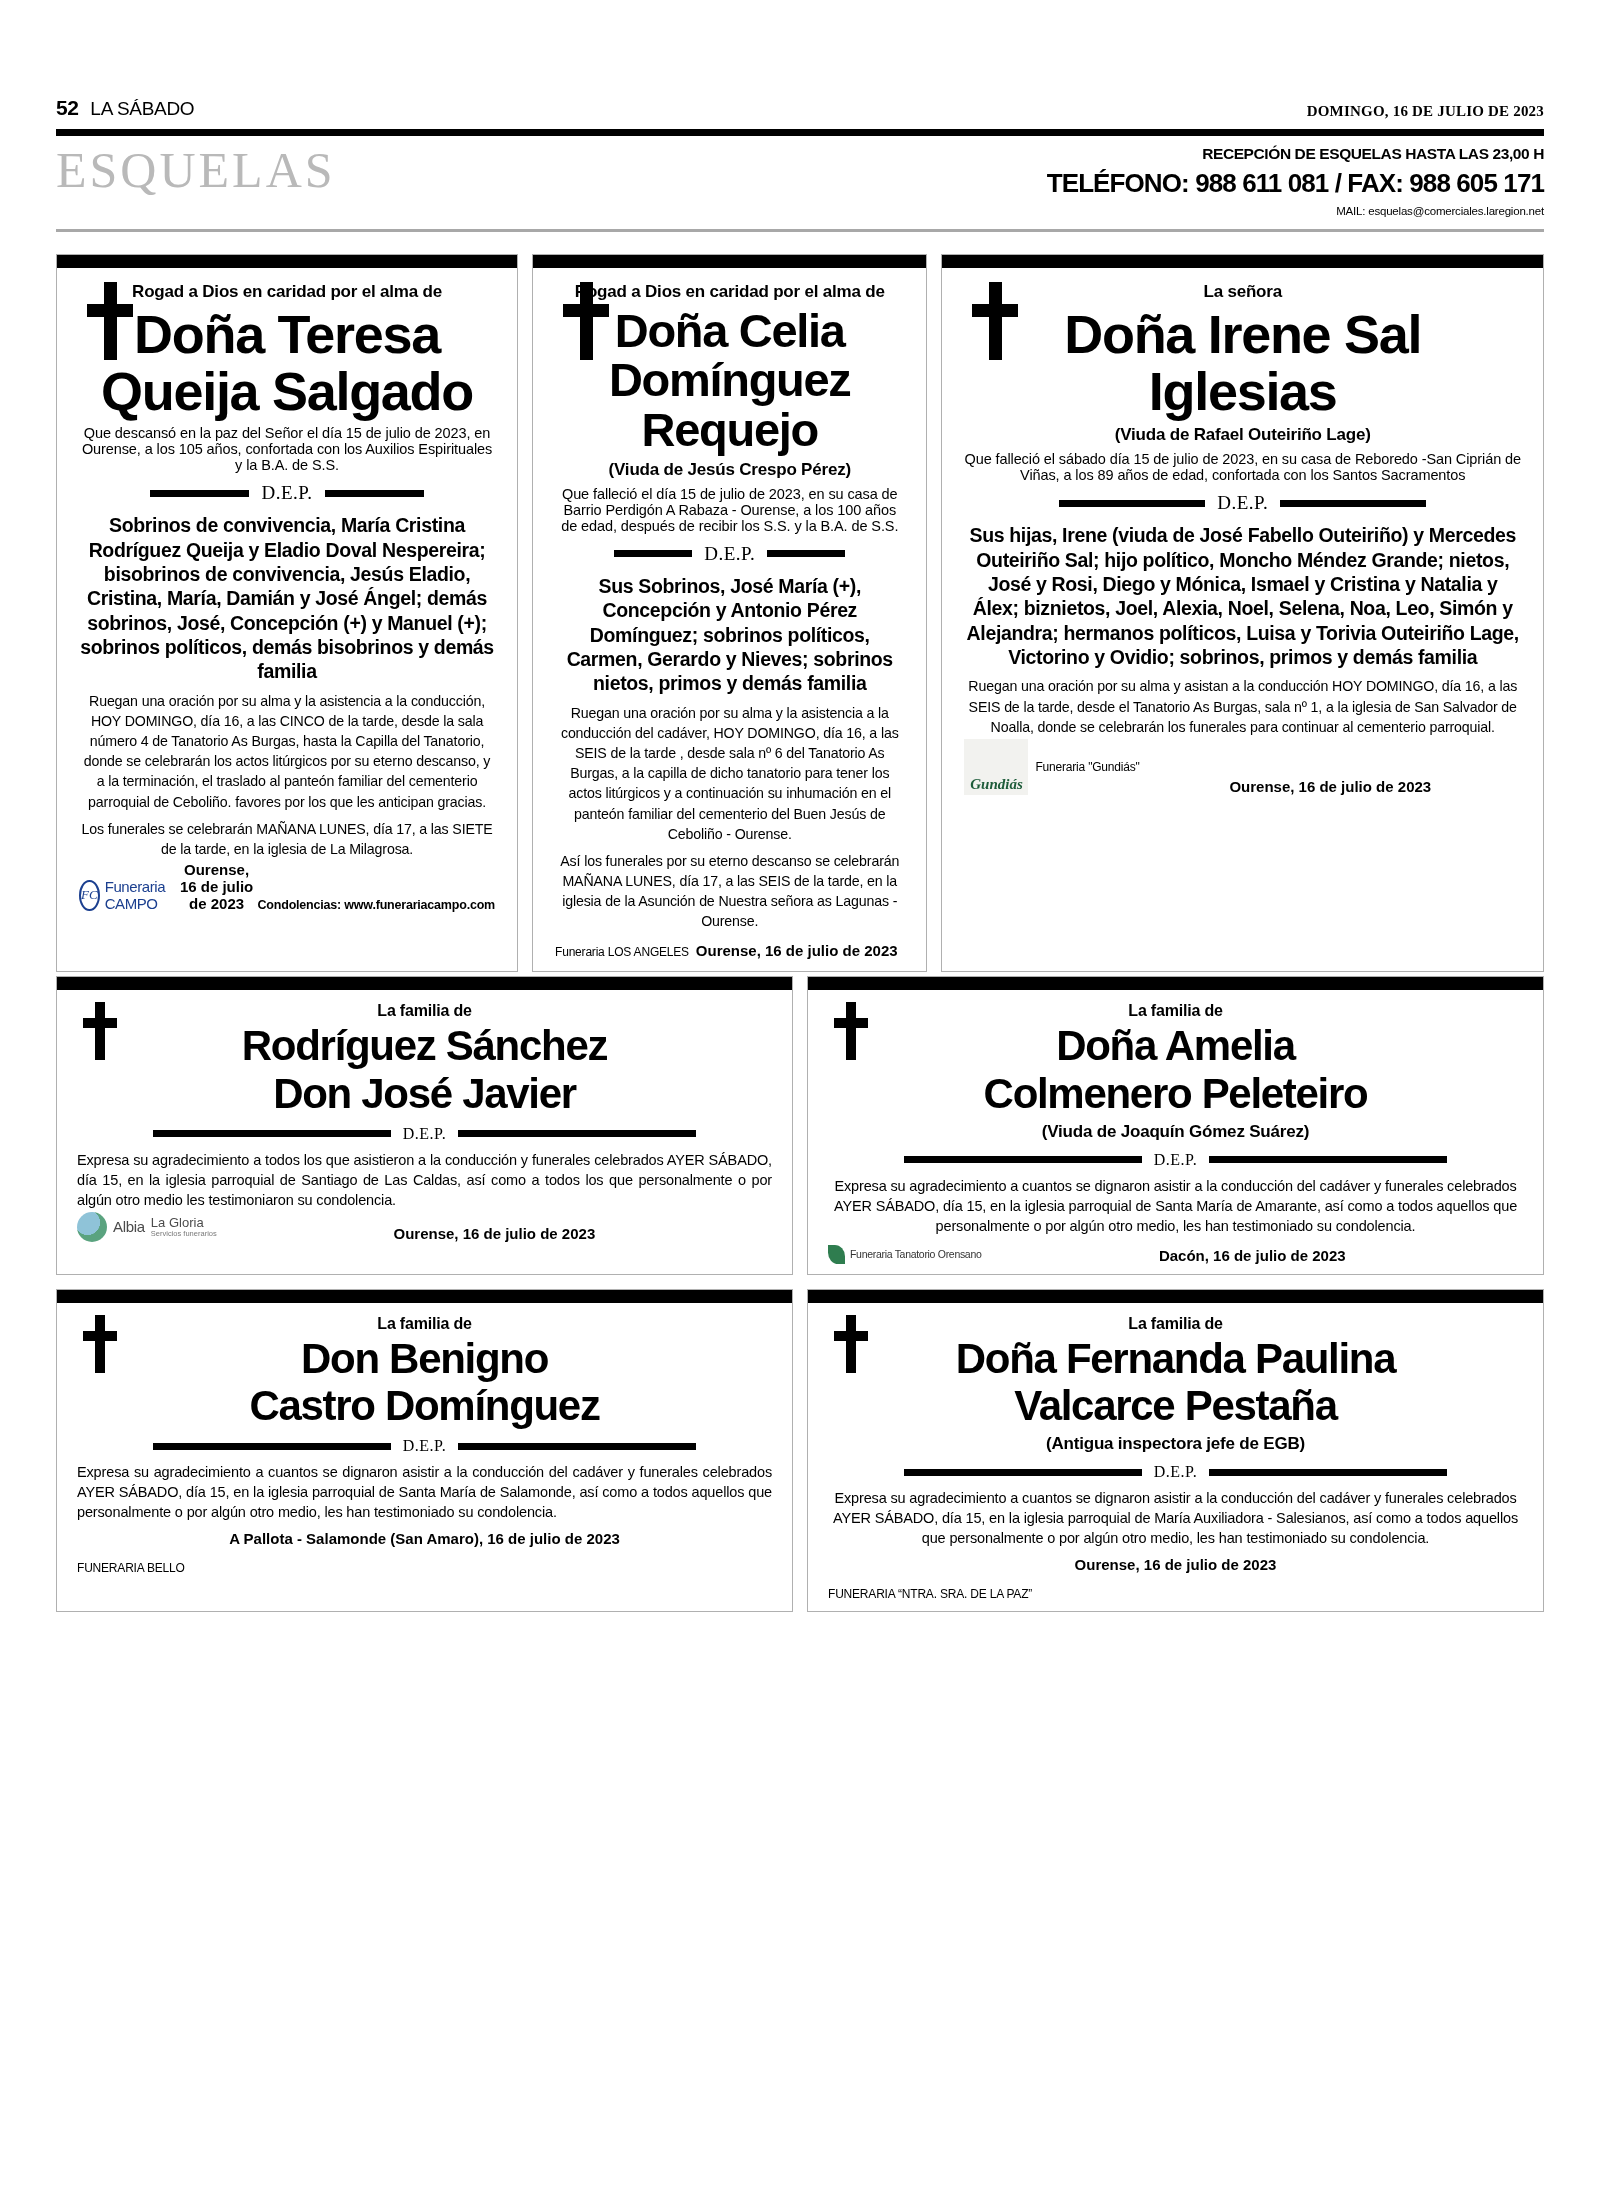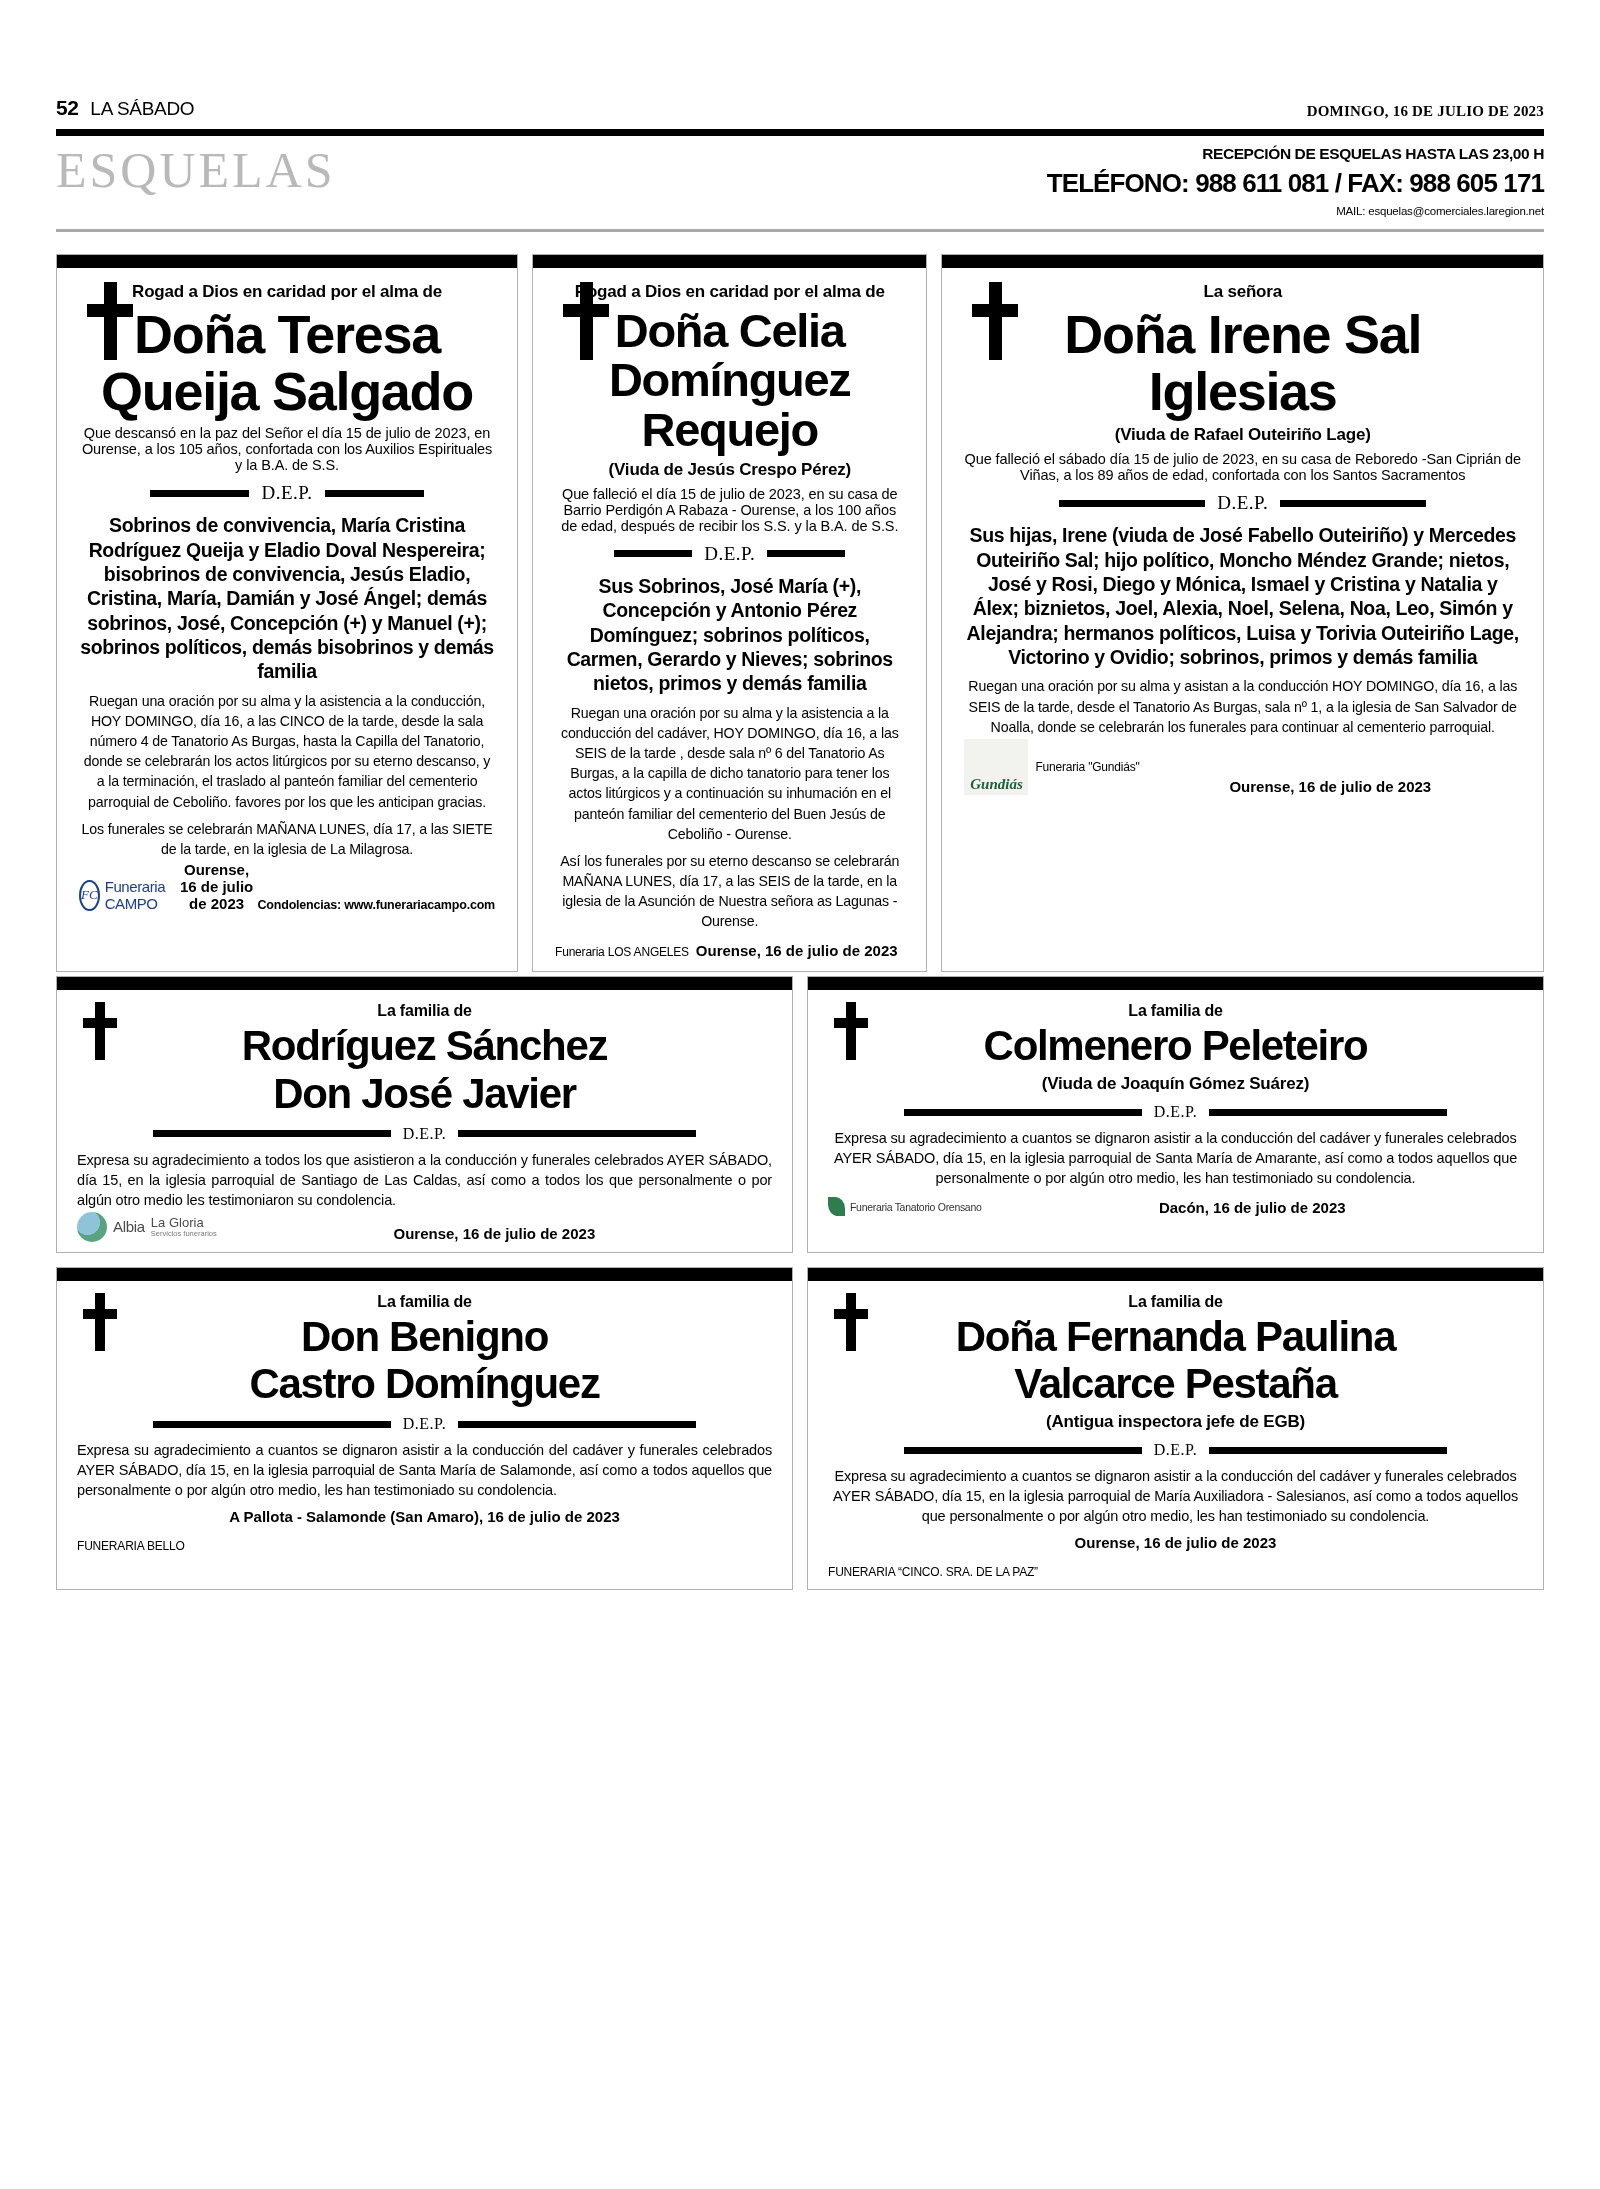--- a/index.html
+++ b/index.html
@@ -306,20 +306,21 @@
           <div class="footer-center">Ourense, 16 de julio de 2023</div>
         </div>
       </div>
     </div>
 
     <div class="card">
       <div class="card-topbar"></div>
       <div class="card-body">
         <div class="cross small"></div>
         <div class="eyebrow">La familia de</div>
+        <div class="deceased two-line">Doña Amelia</div>
         <div class="deceased two-line">Colmenero Peleteiro</div>
         <div class="spouse">(Viuda de Joaquín Gómez Suárez)</div>
         <div class="dep-row narrow">
           <span class="bar"></span>
           <span class="dep">D.E.P.</span>
           <span class="bar"></span>
         </div>
         <div class="details centered">Expresa su agradecimiento a cuantos se dignaron asistir a la conducción del cadáver y funerales celebrados AYER SÁBADO, día 15, en la iglesia parroquial de Santa María de Amarante,  así como a todos aquellos que personalmente o por algún otro medio, les han testimoniado su condolencia.</div>
         <div class="footer-row">
           <div class="footer-left">
@@ -365,20 +366,20 @@
         <div class="spouse">(Antigua inspectora jefe de EGB)</div>
         <div class="dep-row narrow">
           <span class="bar"></span>
           <span class="dep">D.E.P.</span>
           <span class="bar"></span>
         </div>
         <div class="details centered">Expresa su agradecimiento a cuantos se dignaron asistir a la conducción del cadáver y funerales celebrados AYER SÁBADO, día 15, en la iglesia parroquial de María Auxiliadora - Salesianos, así como a todos aquellos que personalmente o por algún otro medio, les han testimoniado su condolencia.</div>
         <div class="place-date">Ourense, 16 de julio de 2023</div>
         <div class="footer-row">
           <div class="footer-left">
-            <span class="funeraria-label">FUNERARIA “CINCO. SRA. DE LA PAZ”</span>
+            <span class="funeraria-label">FUNERARIA “NTRA. SRA. DE LA PAZ”</span>
           </div>
         </div>
       </div>
     </div>
 
   </div>
 </div>
 
 </body></html>

